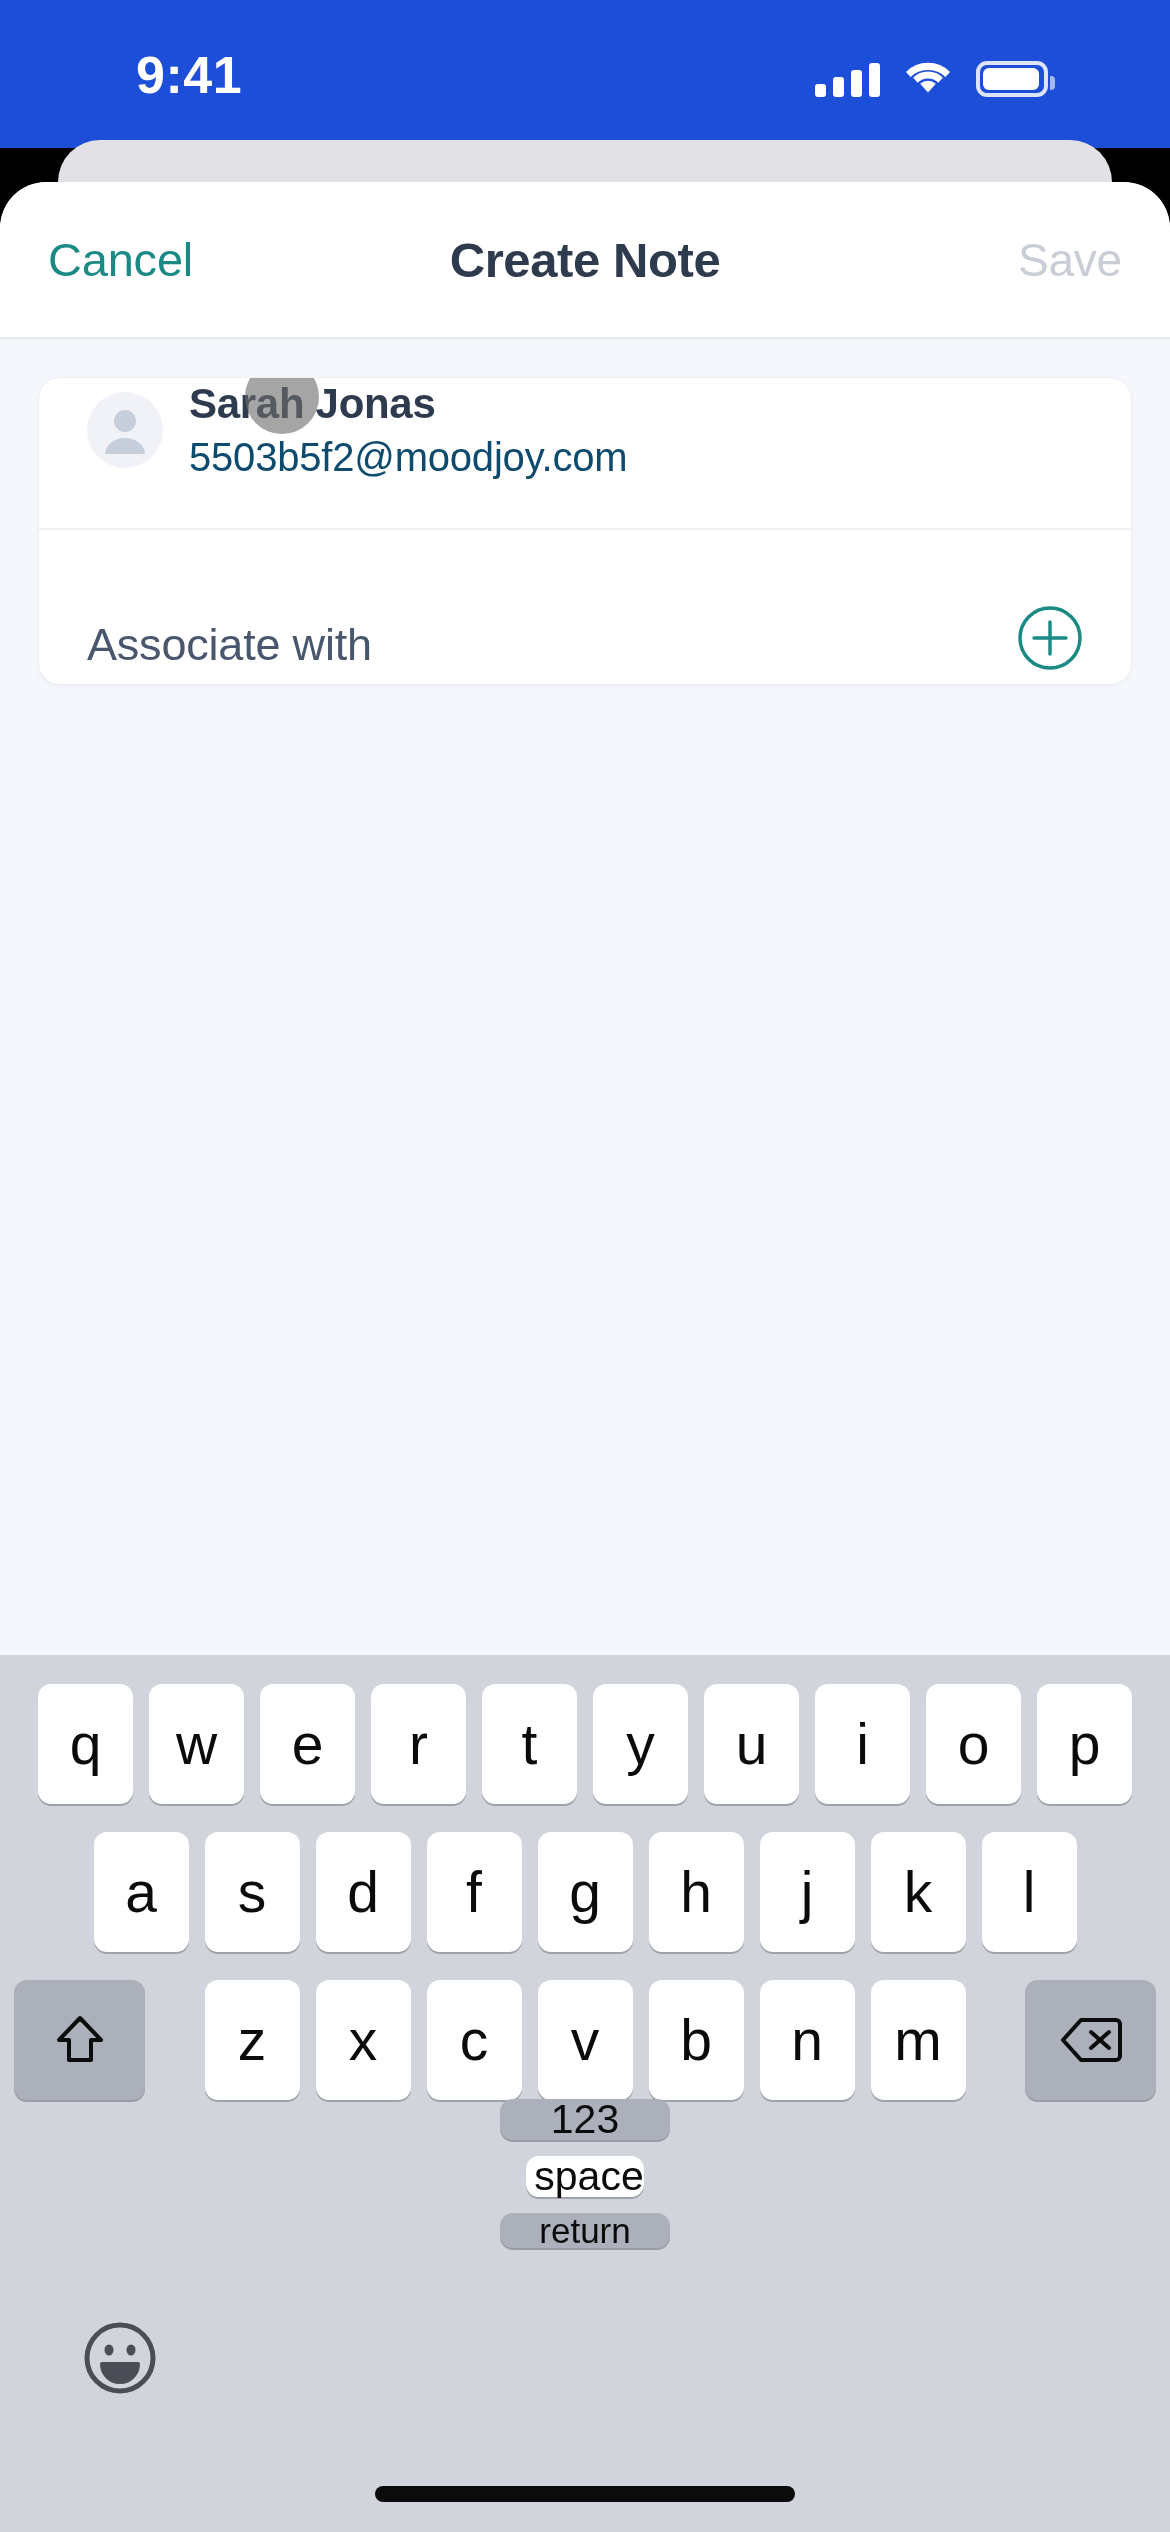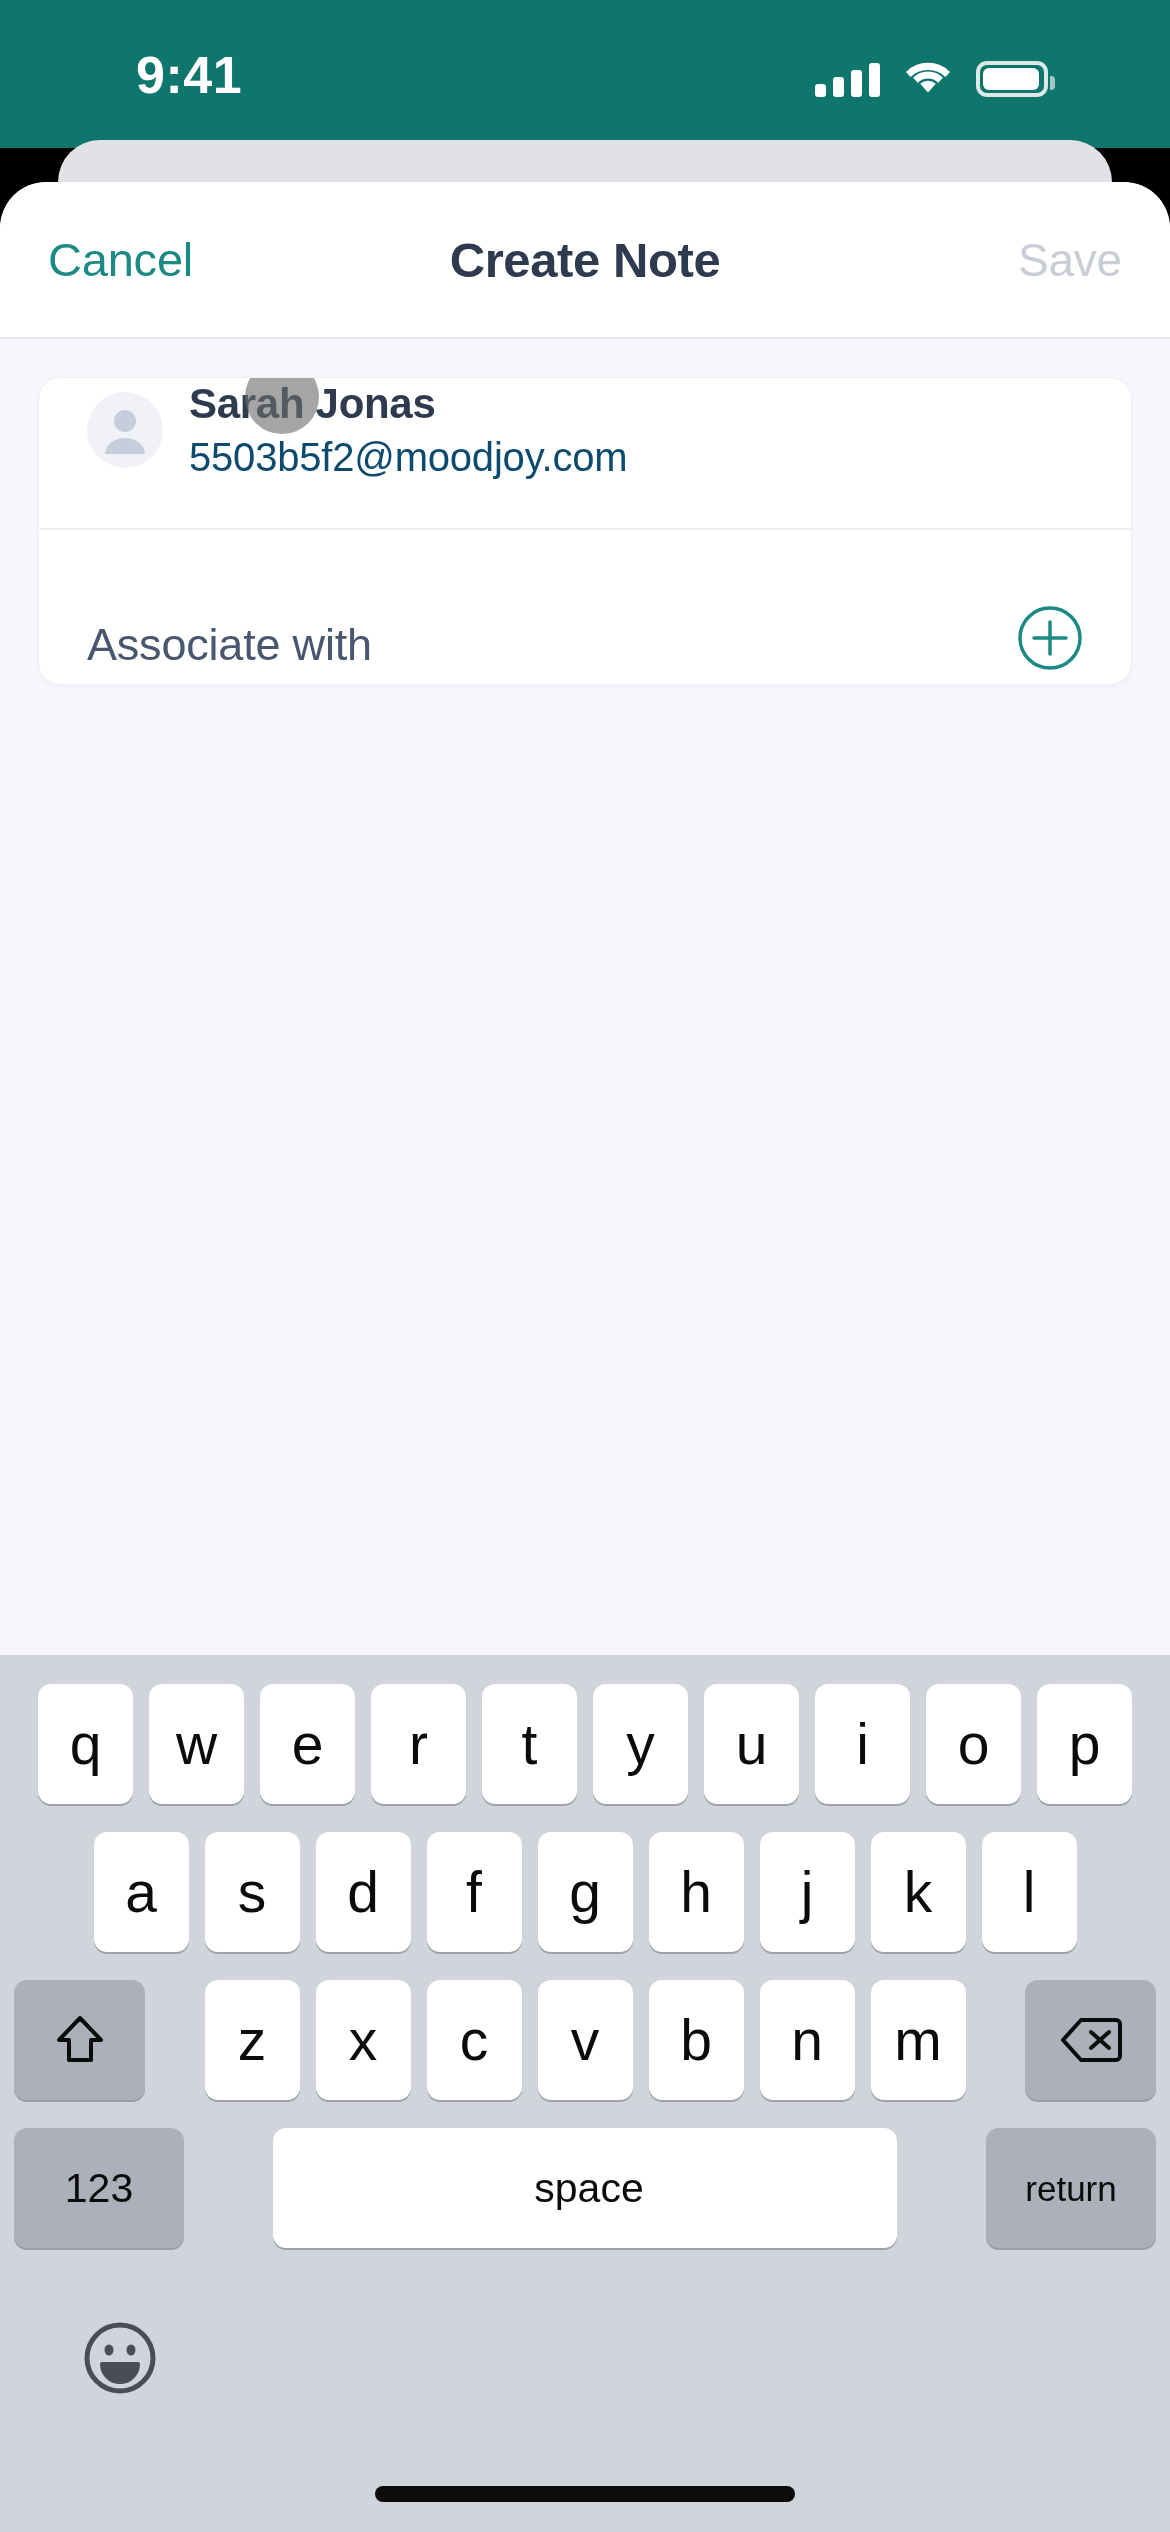--- a/index.html
+++ b/index.html
@@ -19,21 +19,21 @@
     background: #000;
     overflow: hidden;
   }
 
   
   .status-bar {
     position: absolute;
     top: 0; left: 0;
     width: 1170px;
     height: 148px;
-    background: #0f766e;
+    background: #1d4ed8;
     z-index: 40;
   }
   .status-time {
     position: absolute;
     left: 136px;
     top: 47px;
     font-size: 52px;
     font-weight: 600;
     color: #fff;
     letter-spacing: 0.5px;
@@ -283,21 +283,21 @@
     box-shadow: 0 2px 0 rgba(116,120,130,0.6);
   }
   .key-mod { width: 131px; }
   .key-123 { width: 170px; font-size: 41px; }
   .key-space { flex: 1 1 auto; max-width: 624px; font-size: 41px; padding-left: 8px; }
   .key-return { width: 170px; font-size: 35px; }
 
   .kb-row-2 { padding: 0 47px; }
   .kb-row-3 { padding: 0 14px; justify-content: space-between; }
   .kb-row-3 .mid { display: flex; gap: 16px; }
-  .kb-row-4 { padding: 0 14px; justify-content: space-between; }
+  .kb-row-4 { padding: 0 14px; justify-content: flex-end; flex-direction: column; }
 
   
   .kb-bottom {
     position: absolute;
     left: 0;
     bottom: 0;
     width: 1170px;
     height: 240px;
   }
   .emoji-btn {

